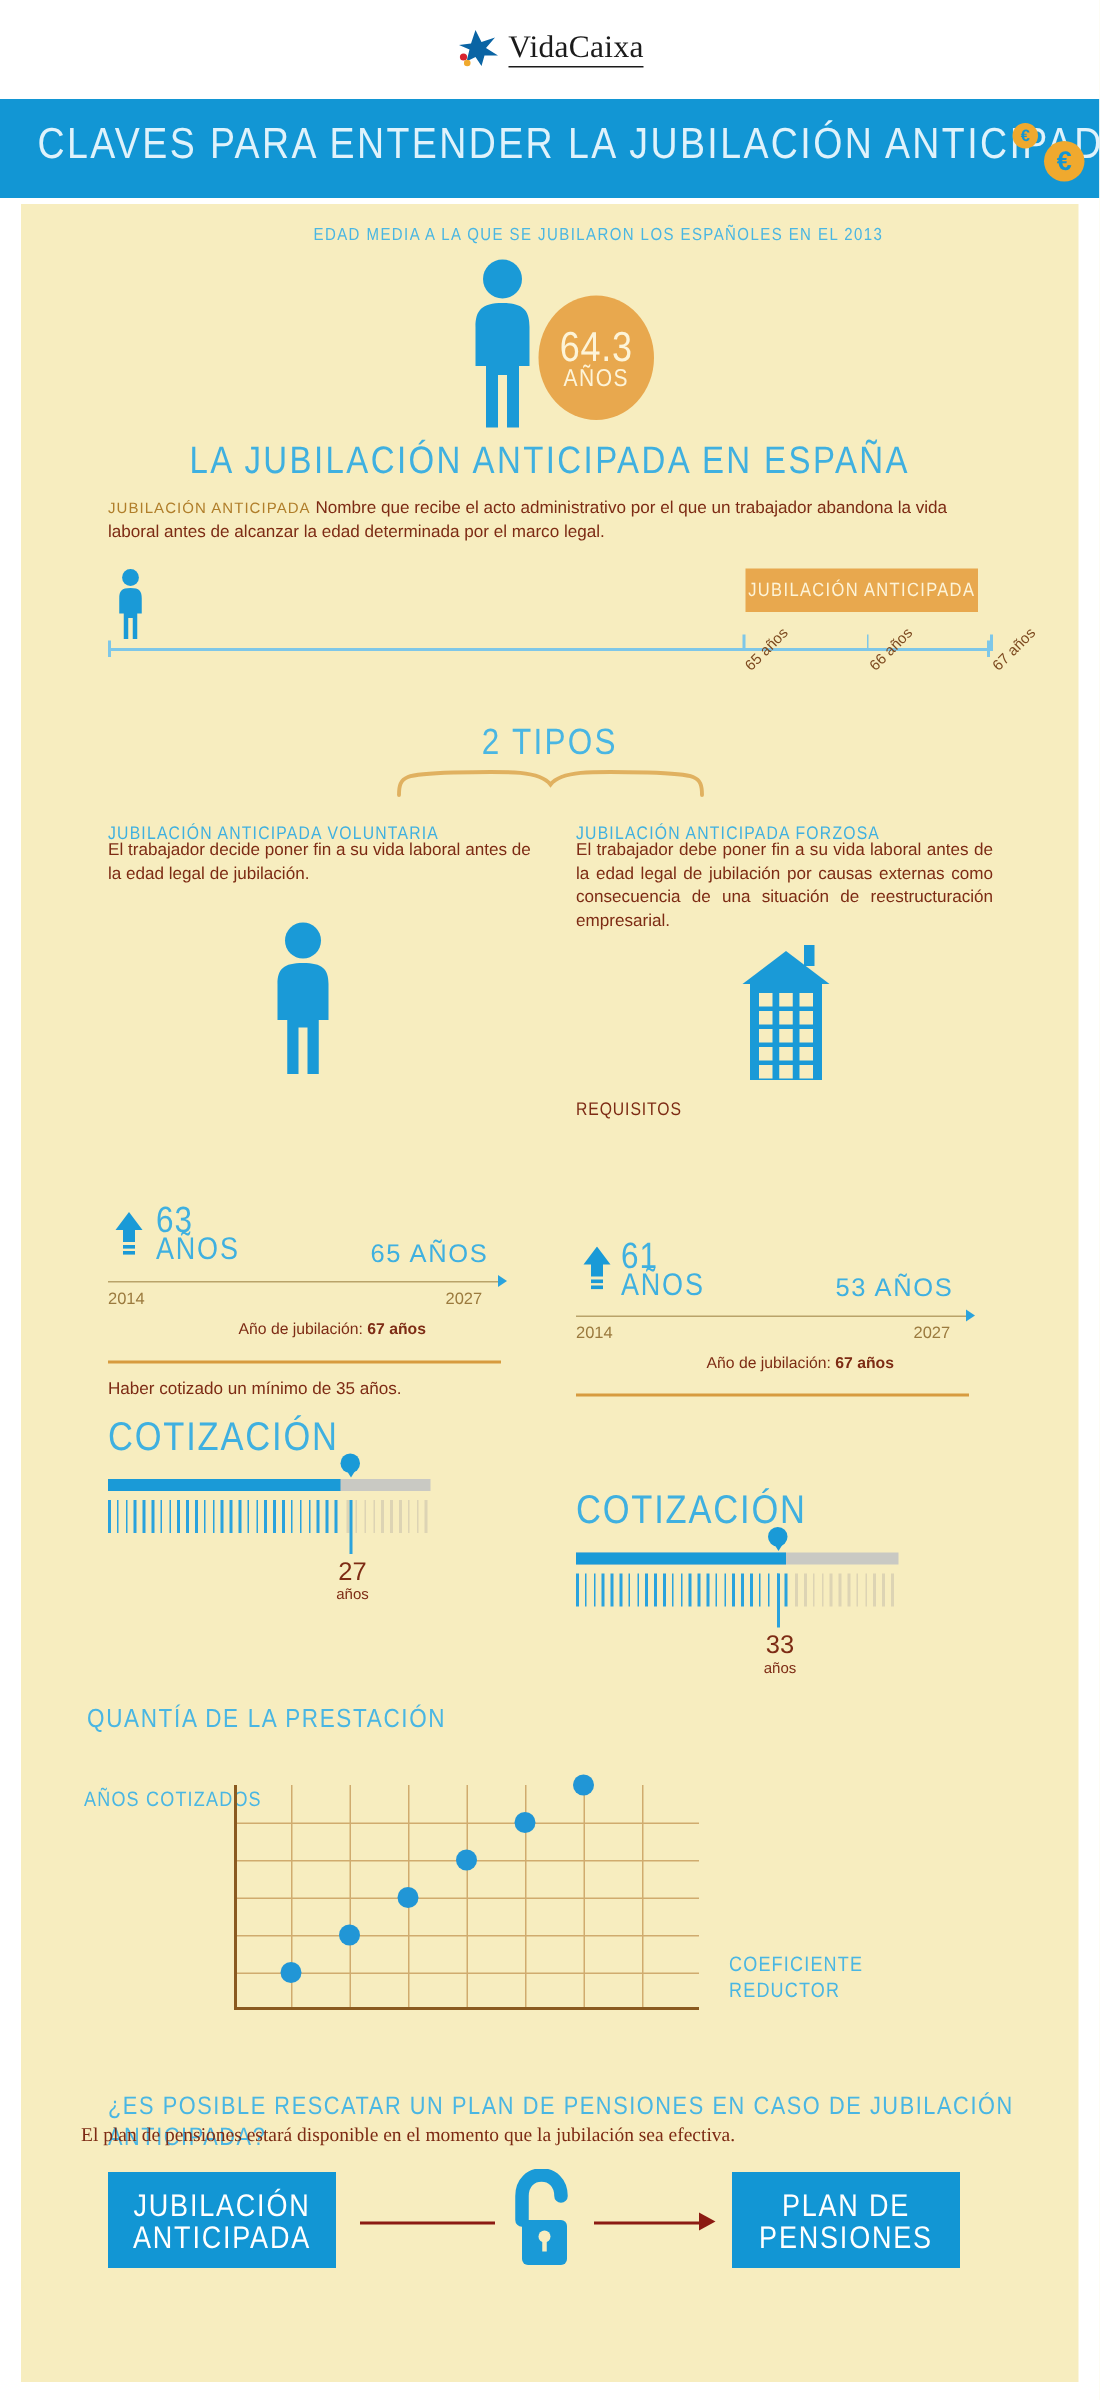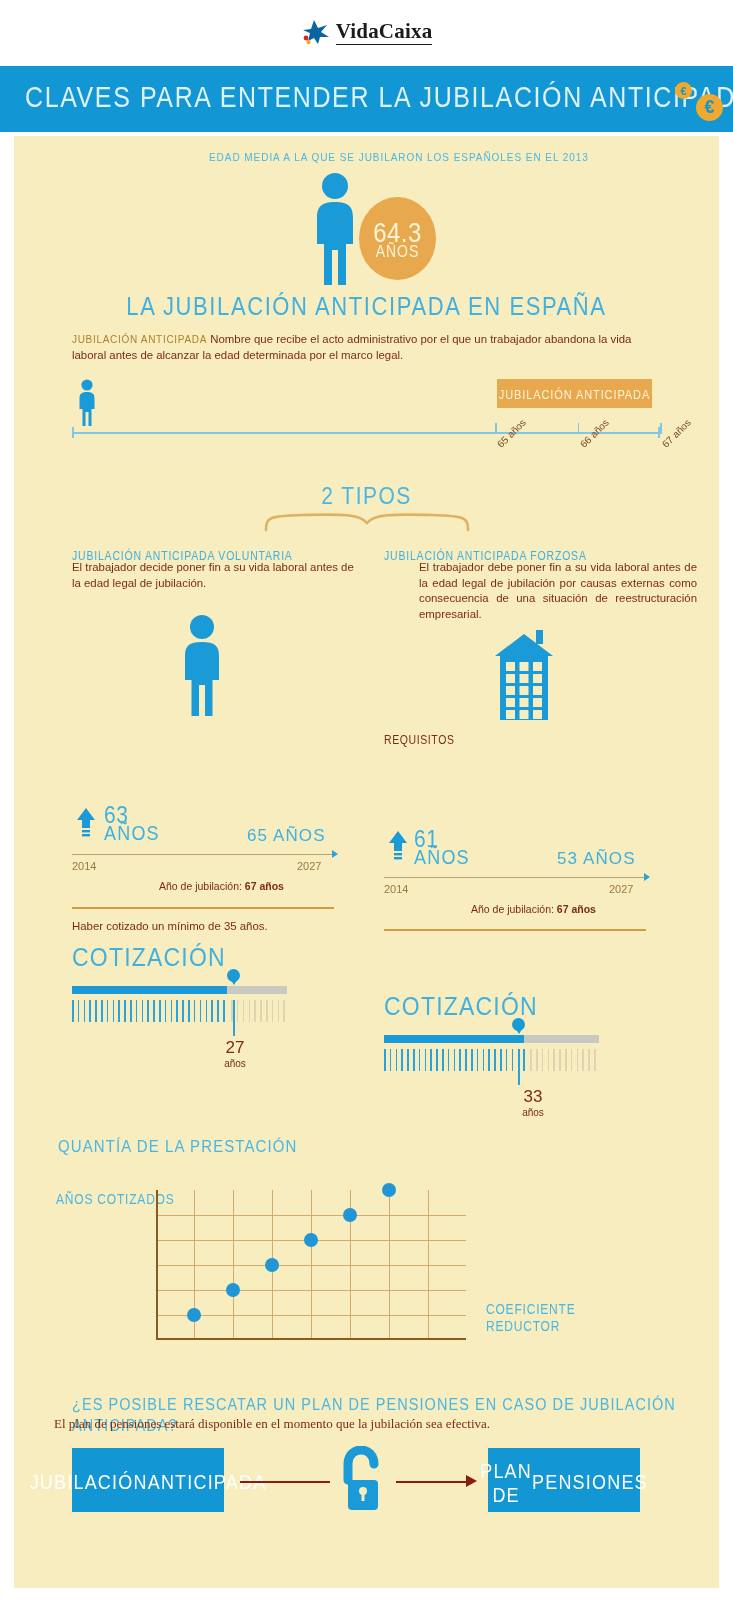--- a/index.html
+++ b/index.html
@@ -5,21 +5,21 @@
   * { margin:0; padding:0; box-sizing:border-box; }
   html,body { width:733px; height:1600px; background:#ffffff; }
   body {
     font-family:"Liberation Sans", sans-serif;
     -webkit-font-smoothing:antialiased;
   }
   #page { position:relative; width:733px; height:1600px; background:#ffffff; overflow:hidden; }
 
   
   .logo-wrap{ position:absolute; left:0; top:0; width:733px; height:63px; background:#fff;
-              display:flex; align-items:center; justify-content:center;font-weight:bold; }
+              display:flex; align-items:center; justify-content:center; }
   .logo{ display:flex; align-items:flex-end; gap:5px; }
   .logo-mark{ position:relative; width:30px; height:26px; }
   .logo-text{ font-family:"Liberation Serif", serif; font-size:21px; color:#1b1b1b; letter-spacing:.2px;
               border-bottom:1.4px solid #1b1b1b; line-height:1.05; padding-bottom:1px; }
 
   
   .banner{ position:absolute; left:0; top:66px; width:733px; height:66px; background:#1296d4; }
   .banner-title{ position:absolute; left:25px; top:14px; font-size:25px; color:#dff2fb;
                  letter-spacing:1.6px; font-weight:300; white-space:nowrap;
                  transform:scaleY(1.22); transform-origin:left top; }
@@ -108,21 +108,21 @@
   .gridline-h{ position:absolute; height:1px; background:#d0ab6e; left:0; }
   .gridline-v{ position:absolute; width:1px; background:#d0ab6e; top:0; }
   .axis-line{ position:absolute; background:#8a5a20; }
   .dot{ position:absolute; width:14px; height:14px; border-radius:50%; background:#2196d6; }
   .ax-lbl{ position:absolute; font-size:12px; color:#49b6e3; letter-spacing:.8px; line-height:15px; }
 
   
   .q-head{ font-size:14.5px; color:#49b6e3; letter-spacing:1.05px; }
   .q-sub{ font-size:13px; color:#7d2b14; }
   .cta-box{ position:absolute; background:#1296d4; color:#ffffff;
-            display:flex; flex-direction:row; align-items:center; justify-content:center;
+            display:flex; flex-direction:column; align-items:center; justify-content:center;
             font-size:18px; letter-spacing:1.2px; line-height:21px; text-align:center; }
   .cta-line{ position:absolute; height:2.4px; background:#8c1b12; }
   .cta-arrowhead{ position:absolute; width:0; height:0;
                   border-top:6px solid transparent; border-bottom:6px solid transparent;
                   border-left:11px solid #8c1b12; }
   .lock{ position:absolute; }
 </style>
 </head>
 <body>
 
@@ -282,21 +282,21 @@
     </div>
     <div class="needle" style="left:219px; top:864px; height:36px;"></div>
     <div class="t" style="left:203px; top:902px; width:36px; text-align:center;">
       <div class="sl-num">27</div>
       <div class="sl-unit">años</div>
     </div>
 
     <div class="t colR cond" style="top:408px; width:300px;">
       <span class="colhead">JUBILACIÓN ANTICIPADA FORZOSA</span>
     </div>
-    <div class="t colR body-txt" style="top:424px; width:278px; text-align:justify;margin-left:35px;">El trabajador debe poner fin a su vida laboral antes de la edad legal de jubilación por causas externas como consecuencia de una situación de reestructuración empresarial.</div>
+    <div class="t colR body-txt" style="top:424px; width:278px; text-align:justify;">El trabajador debe poner fin a su vida laboral antes de la edad legal de jubilación por causas externas como consecuencia de una situación de reestructuración empresarial.</div>
 
     <div class="bldg" style="left:477px; top:492px; width:66px; height:92px;">
       <svg width="66" height="92" viewBox="0 0 66 92">
         <rect x="45" y="2" width="7" height="14" fill="#1a9ad7"></rect>
         <path d="M33 6 L62 28 L4 28 Z" fill="#1a9ad7"></path>
         <rect x="9" y="28" width="48" height="64" fill="#1a9ad7"></rect>
         <g fill="#f7edbf">
           <rect x="15" y="34" width="9" height="9"></rect>
             <rect x="28.5" y="34" width="9" height="9"></rect>
             <rect x="42" y="34" width="9" height="9"></rect>
@@ -384,21 +384,21 @@
       <span class="tk" style="left:78.8%;background:#ddd4b4;"></span>
         <span class="tk" style="left:81.5%;background:#ddd4b4;"></span>
       <span class="tk" style="left:84.2%;background:#ddd4b4;"></span>
         <span class="tk" style="left:86.9%;background:#ddd4b4;"></span>
       <span class="tk" style="left:89.6%;background:#ddd4b4;"></span>
         <span class="tk" style="left:92.3%;background:#ddd4b4;"></span>
       <span class="tk" style="left:95%;  background:#ddd4b4;"></span>
         <span class="tk" style="left:97.7%;background:#ddd4b4;"></span>
     </div>
     <div class="needle" style="left:504px; top:913px; height:36px;"></div>
-    <div class="t" style="left:488px; top:951px; width:36px; text-align:center;margin-left:13px;">
+    <div class="t" style="left:488px; top:951px; width:36px; text-align:center;">
       <div class="sl-num">33</div>
       <div class="sl-unit">años</div>
     </div>
 
     <div class="t cond" style="left:44px; top:1000px;">
       <span class="chart-head">QUANTÍA DE LA PRESTACIÓN</span>
     </div>
 
     <div class="ax-lbl cond" style="left:42px; top:1055px;">
       <span>AÑOS COTIZADOS</span>

